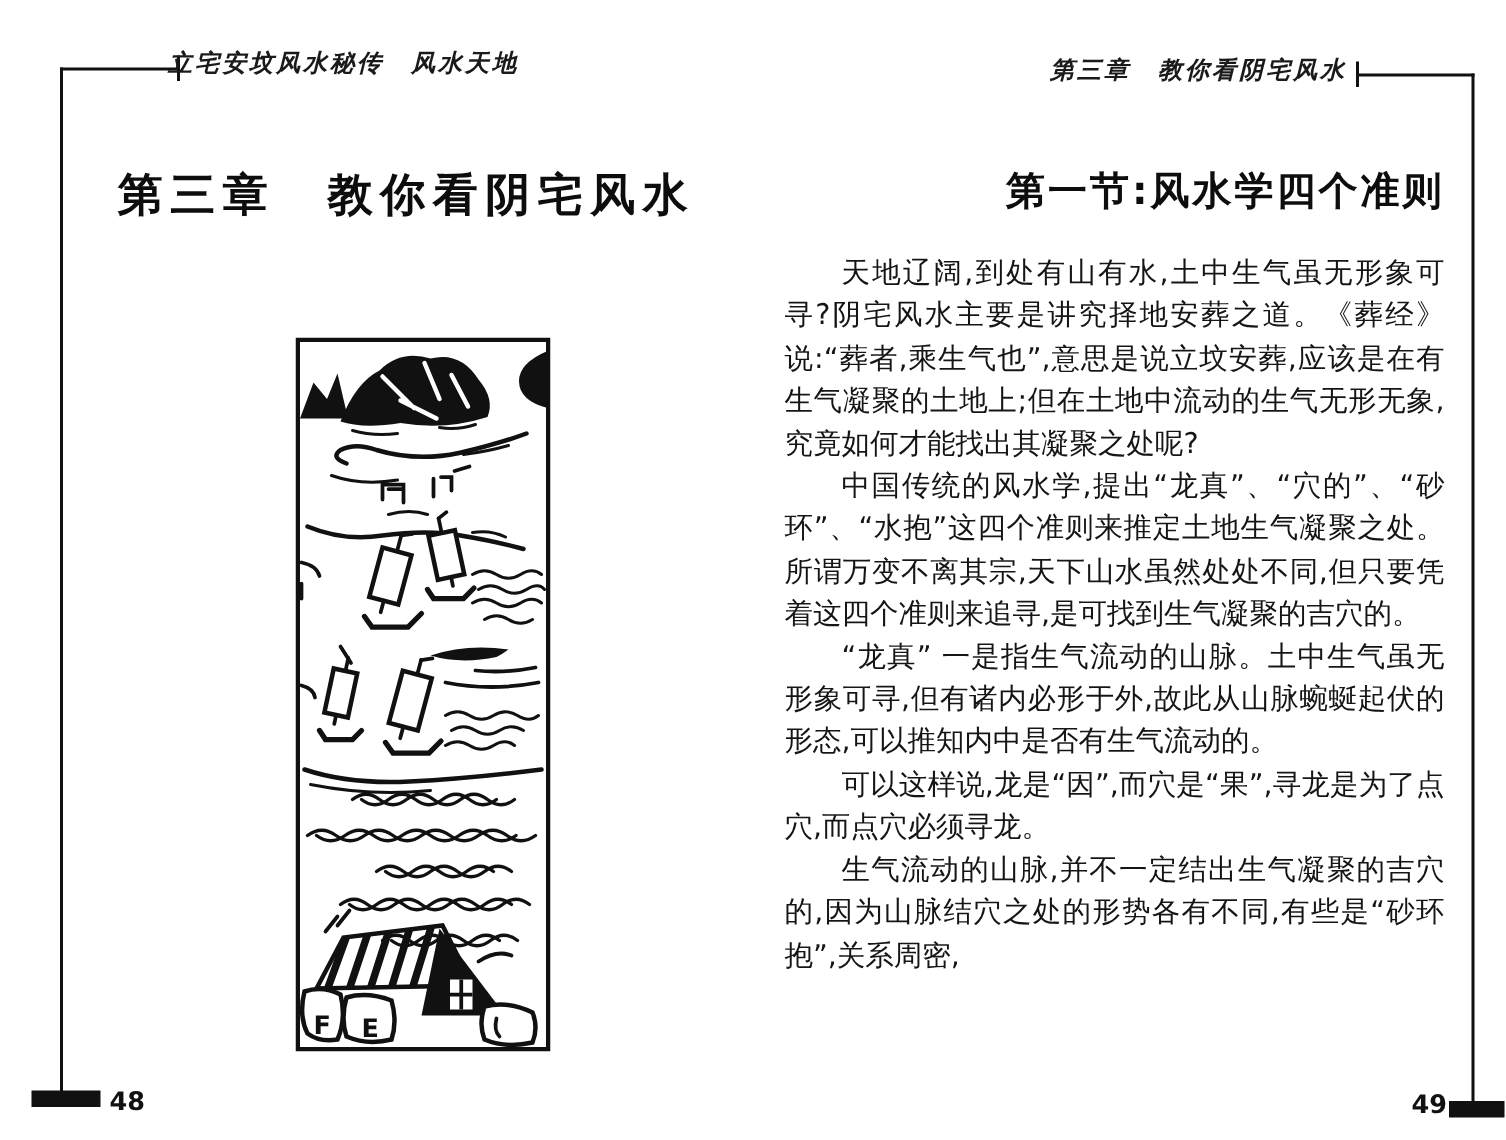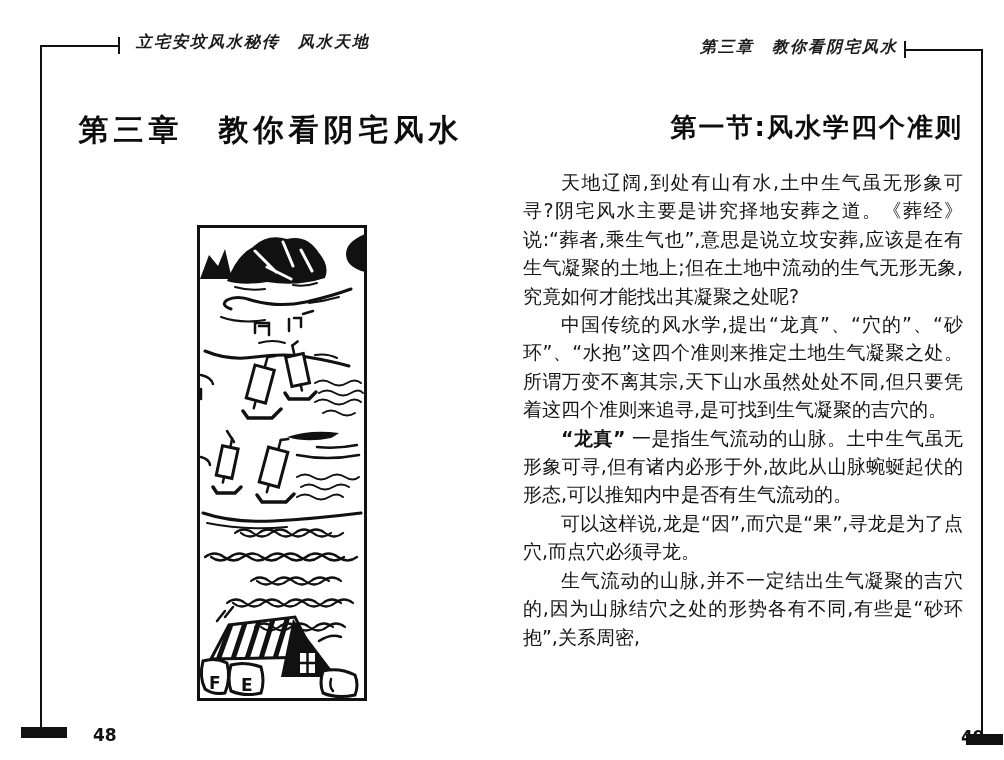--- a/index.html
+++ b/index.html
@@ -9,33 +9,33 @@
   .bar{position:absolute;background:#111;}
   .hdr-script{position:absolute;font-family:"DejaVu Serif",serif;font-style:italic;
               font-weight:700;font-size:16px;letter-spacing:2px;white-space:nowrap;color:#1a1a1a;}
   .chapter-title{position:absolute;left:40px;top:110px;width:462px;text-align:center;
                  font-size:30px;font-weight:800;letter-spacing:5px;color:#0d0d0d;}
   .section-title{position:absolute;left:523px;top:110px;width:440px;text-align:right;
                  font-size:26px;font-weight:800;letter-spacing:2px;color:#0d0d0d;}
   .body-text{position:absolute;left:523px;top:168px;width:440px;font-size:19px;
              line-height:28.4px;text-align:justify;color:#151515;}
   .body-text p{margin:0;text-indent:2em;}
-  .body-text b{font-weight:700;}
-  .pagenum{position:absolute;font-size:17px;font-weight:600;color:#111;margin-left:20px;}
+  .body-text b{font-weight:400;}
+  .pagenum{position:absolute;font-size:17px;font-weight:600;color:#111;}
   .illus{position:absolute;left:197px;top:225px;width:170px;height:476px;}
 </style>
 </head>
 <body>
 
 <div class="page">
 
   <div class="rule" style="left:40px;top:45px;width:2px;height:684px;"></div>
   <div class="rule" style="left:40px;top:45px;width:80px;height:2px;"></div>
   <div class="rule" style="left:118px;top:37px;width:2px;height:17px;"></div>
-  <div class="hdr-script" style="left:136px;top:32px;">立宅安坟风水秘传　风水天地</div>
+  <div class="hdr-script" style="left:112px;top:32px;">立宅安坟风水秘传　风水天地</div>
 
   <div class="rule" style="left:981px;top:49px;width:2px;height:686px;"></div>
   <div class="rule" style="left:905px;top:49px;width:78px;height:2px;"></div>
   <div class="rule" style="left:904px;top:41px;width:2px;height:17px;"></div>
   <div class="hdr-script" style="left:690px;top:37px;width:208px;text-align:right;">第三章　教你看阴宅风水</div>
 
   <div class="chapter-title">第三章　教你看阴宅风水</div>
 
   <svg class="illus" viewBox="0 0 170 476" xmlns="http://www.w3.org/2000/svg">
     <defs>

